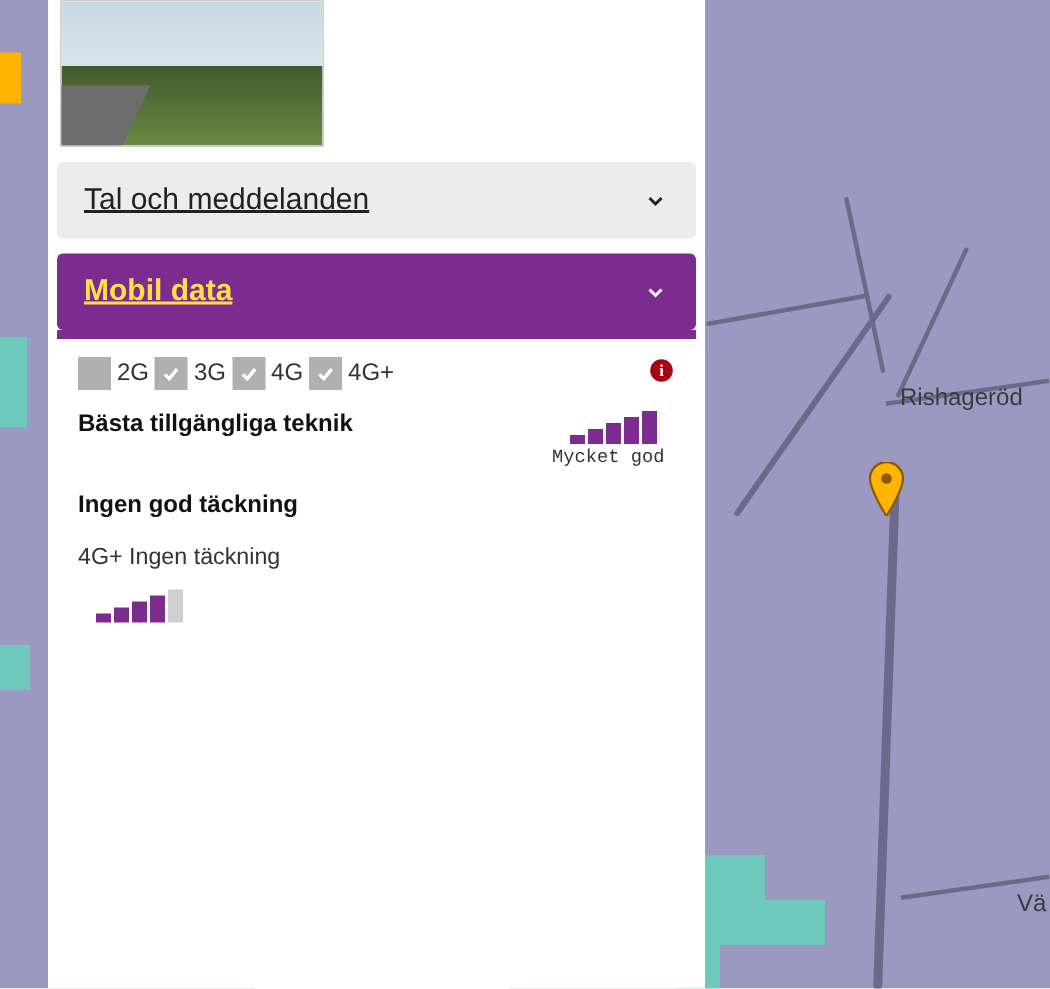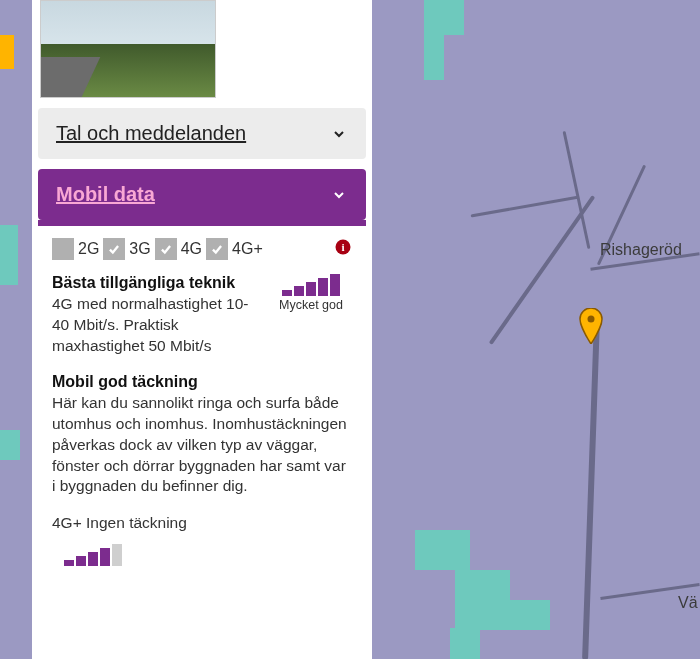--- a/index.html
+++ b/index.html
@@ -5,50 +5,50 @@
   * { box-sizing: border-box; margin: 0; padding: 0; }
   html, body { width: 700px; height: 659px; overflow: hidden; font-family: -apple-system, BlinkMacSystemFont, "Segoe UI", Helvetica, Arial, sans-serif; }
   .root { position: relative; width: 700px; height: 659px; }
   .map-bg { position: absolute; inset: 0; background: #9b99c2; }
   .map-tile { position: absolute; background: #6ec9bd; }
   .road { position: absolute; background: #6a6a8a; }
   .label-txt { position: absolute; color: #3b3b3b; font-size: 16px; }
   .pin { position: absolute; width: 26px; height: 36px; }
   .pin svg { width: 100%; height: 100%; }
 
-  .sidebar-outer { position: absolute; left: 32px; top: 0; width: 340px; height: 659px; background: #fff; }
+  .sidebar-outer { position: absolute; left: 32px; top: 0; width: 438px; height: 659px; background: #fff; }
   .street-img { position: relative; margin: 0 8px 10px 8px; width: 176px; height: 98px; border: 1px solid #ccc; overflow: hidden; }
   .street-img .sky { position:absolute; top:0; left:0; right:0; height: 60%; background: linear-gradient(#c8d8e0, #dce8ee); }
   .street-img .trees { position:absolute; bottom:0; left:0; right:0; height: 55%; background: linear-gradient(#405a2c, #6a8a44); }
   .street-img .road-path { position:absolute; bottom:0; left:-10px; width:60px; height:40px; background:#6c6c6c; transform: skewX(-25deg); }
 
   .accordion { margin: 0 6px; }
   .acc-header { display:flex; align-items:center; justify-content:space-between; padding: 14px 18px; border-radius: 4px; cursor:pointer; }
   .acc-gray { background: #ececec; color:#222; margin-bottom: 10px; }
   .acc-gray .title { font-size: 20px; font-weight: 500; text-decoration: underline; }
-  .acc-purple { background: #7c2c8e; color:#f9a8d4; border-top-left-radius:4px; border-top-right-radius:4px; }
+  .acc-purple { background: #7c2c8e; color:#fde047; border-top-left-radius:4px; border-top-right-radius:4px; }
   .acc-purple .title { font-size: 20px; font-weight: 600; text-decoration: underline; }
   .chev { width: 18px; height: 18px; display:flex; align-items:center; justify-content:center; }
   .chev svg { width:16px; height:16px; }
 
   .panel { border-top: 6px solid #7c2c8e; background:#fff; padding: 12px 14px 0 14px; }
   .tech-row { display:flex; align-items:flex-start; gap: 4px; position:relative; margin-bottom:14px; }
   .tech-chip { display:flex; align-items:center; gap:4px; font-size:16px; color:#333; }
   .sq { width:22px; height:22px; display:flex; align-items:center; justify-content:center; }
   .sq-empty { background:#b0b0b0; }
   .sq-check { background:#b0b0b0; color:#fff; }
   .sq-check svg { width:14px; height:14px; }
   .info-icon { position:absolute; right:0; top:0; width:18px; height:18px; }
   .info-icon svg { width:18px; height:18px; }
 
   .section { margin-bottom: 16px; }
   .sec-head { display:flex; align-items:flex-start; justify-content:space-between; gap:10px; }
   .sec-title { font-size: 16px; font-weight: 700; color:#111; margin-bottom: 2px; }
   .sec-body { font-size: 15.5px; color:#333; line-height: 1.35; }
-  .bars-block { text-align:center; min-width:82px; }
+  .bars-block { text-align:left; min-width:82px;font-family:Liberation Mono, monospace; }
   .bars { display:flex; align-items:flex-end; gap:2px; justify-content:center; margin-bottom:2px; }
   .bar { width:10px; }
   .bar.on { background:#7c2c8e; }
   .bar.off { background:#cfcfcf; }
   .bars-label { font-size: 12.5px; color:#333; white-space:nowrap; }
 </style>
 </head>
 <body>
 
 <div class="root">
@@ -66,21 +66,21 @@
     <div style="position:absolute; left:0; top:35px; width:14px; height:34px; background:#ffb400;"></div>
 
     <div class="road" style="left:588px; top:320px; width:6px; height:340px; transform:rotate(2deg); border-radius:3px;"></div>
     <div class="road" style="left:540px; top:180px; width:4px; height:180px; transform:rotate(35deg); border-radius:2px;"></div>
     <div class="road" style="left:575px; top:130px; width:3px; height:120px; transform:rotate(-12deg); border-radius:2px;"></div>
     <div class="road" style="left:620px; top:160px; width:3px; height:110px; transform:rotate(25deg); border-radius:2px;"></div>
     <div class="road" style="left:470px; top:205px; width:110px; height:3px; transform:rotate(-10deg); border-radius:2px;"></div>
     <div class="road" style="left:590px; top:260px; width:110px; height:3px; transform:rotate(-8deg);"></div>
     <div class="road" style="left:600px; top:590px; width:100px; height:3px; transform:rotate(-8deg);"></div>
 
-    <div class="label-txt" style="left:600px; top:241px;">Rishageröd</div>
+    <div class="label-txt" style="left:600px; top:257px;">Rishageröd</div>
     <div class="label-txt" style="left:678px; top:594px;">Vä</div>
 
     <div class="pin" style="left:578px; top:308px;">
       <svg viewBox="0 0 24 36">
           <path d="M12 0C6 0 1 5 1 11c0 8 11 25 11 25s11-17 11-25C23 5 18 0 12 0z" fill="#ffb400" stroke="#8a5a00" stroke-width="1.5"></path>
           <circle cx="12" cy="11" r="3.5" fill="#8a5a00"></circle>
         </svg>
     </div>
   </div>
 
@@ -145,38 +145,36 @@
           <span class="info-icon"><svg viewBox="0 0 24 24">
                 <circle cx="12" cy="12" r="10" fill="#a80012"></circle>
                 <text x="12" y="17" text-anchor="middle" font-size="15" font-weight="bold" fill="#fff" font-family="serif">i</text>
               </svg></span>
         </div>
 
         <div class="section">
           <div class="sec-head">
             <div>
               <div class="sec-title">Bästa tillgängliga teknik</div>
-              <div class="sec-body" style="max-width:230px;">4G med normalhastighet 10-40 Mbit/s. Praktisk maxhastighet 50 Mbit/s</div>
             </div>
             <div class="bars-block">
               <div class="bars">
                 <div class="bar on" style="height:6px;"></div>
                 <div class="bar on" style="height:10px;"></div>
                 <div class="bar on" style="height:14px;"></div>
                 <div class="bar on" style="height:18px;"></div>
                 <div class="bar on" style="height:22px;"></div>
               </div>
               <div class="bars-label">Mycket god</div>
             </div>
           </div>
         </div>
 
         <div class="section">
-          <div class="sec-title">Mobil god täckning</div>
-          <div class="sec-body">Här kan du sannolikt ringa och surfa både utomhus och inomhus. Inomhustäckningen påverkas dock av vilken typ av väggar, fönster och dörrar byggnaden har samt var i byggnaden du befinner dig.</div>
+          <div class="sec-title">Ingen god täckning</div>
         </div>
 
         <div class="section">
           <div class="sec-head">
             <div class="sec-body">4G+ Ingen täckning</div>
           </div>
           <div class="sec-head" style="margin-top:10px;">
             <div class="bars-block">
               <div class="bars">
                 <div class="bar on" style="height:6px;"></div>

